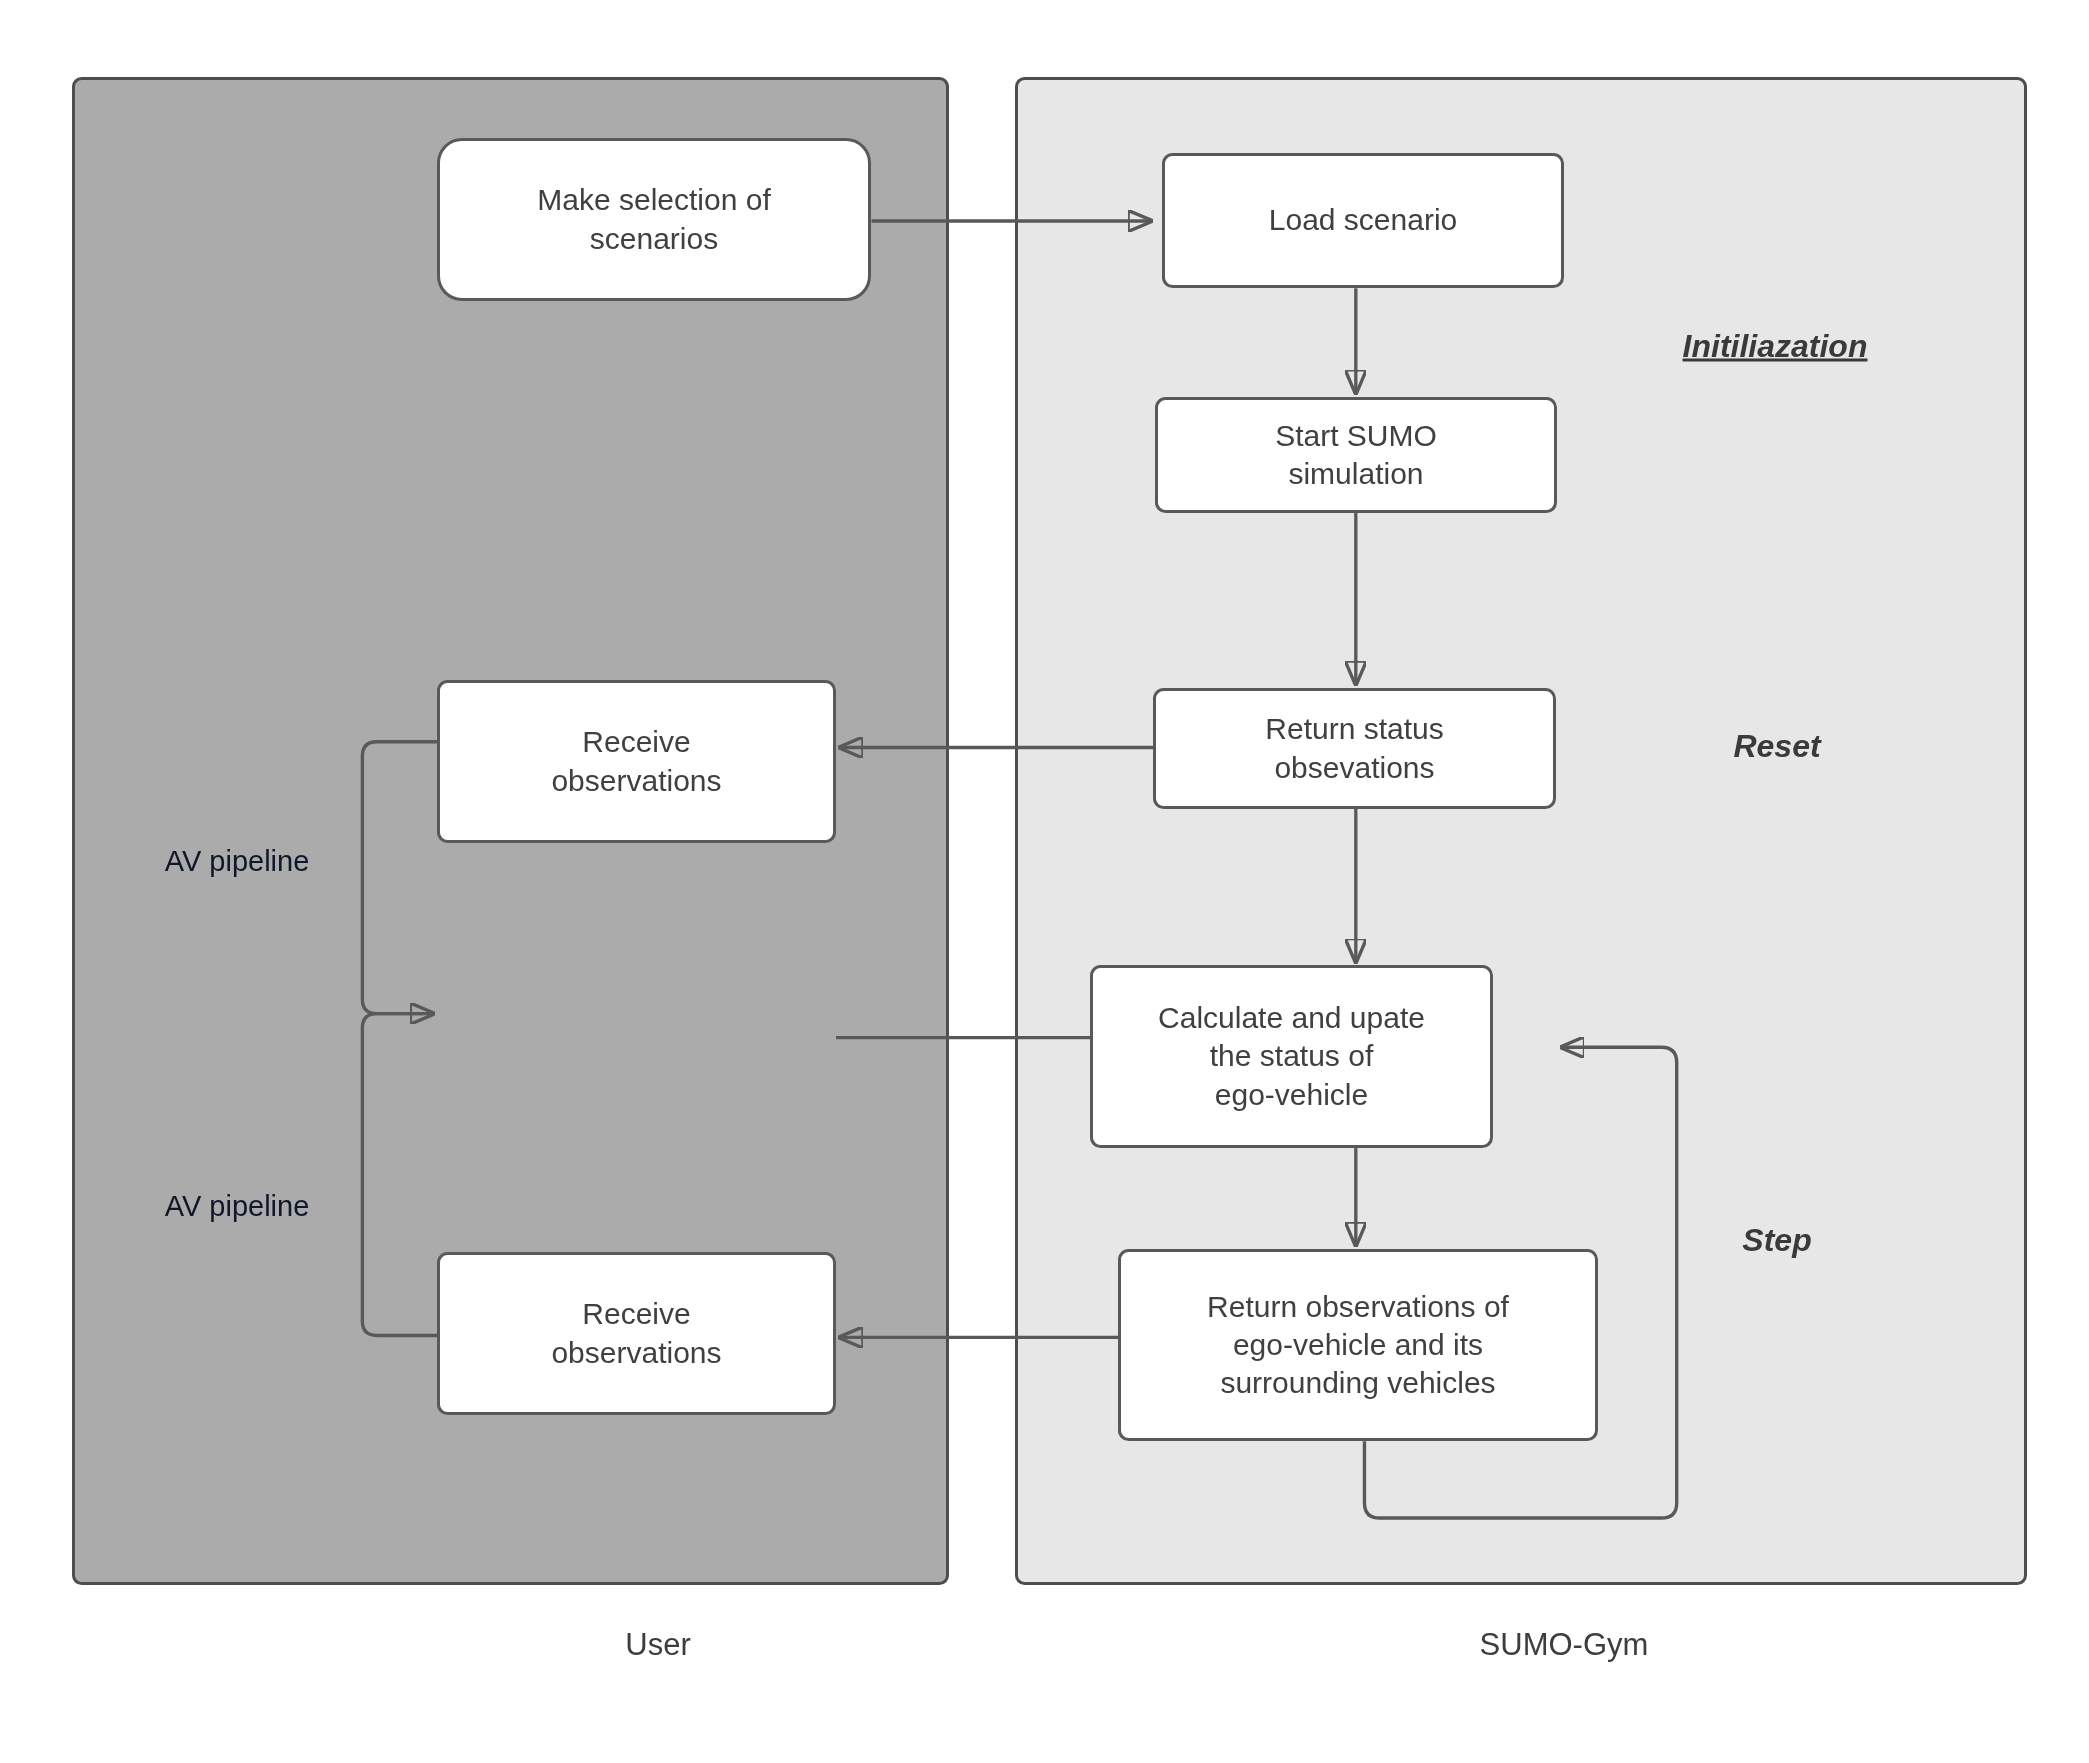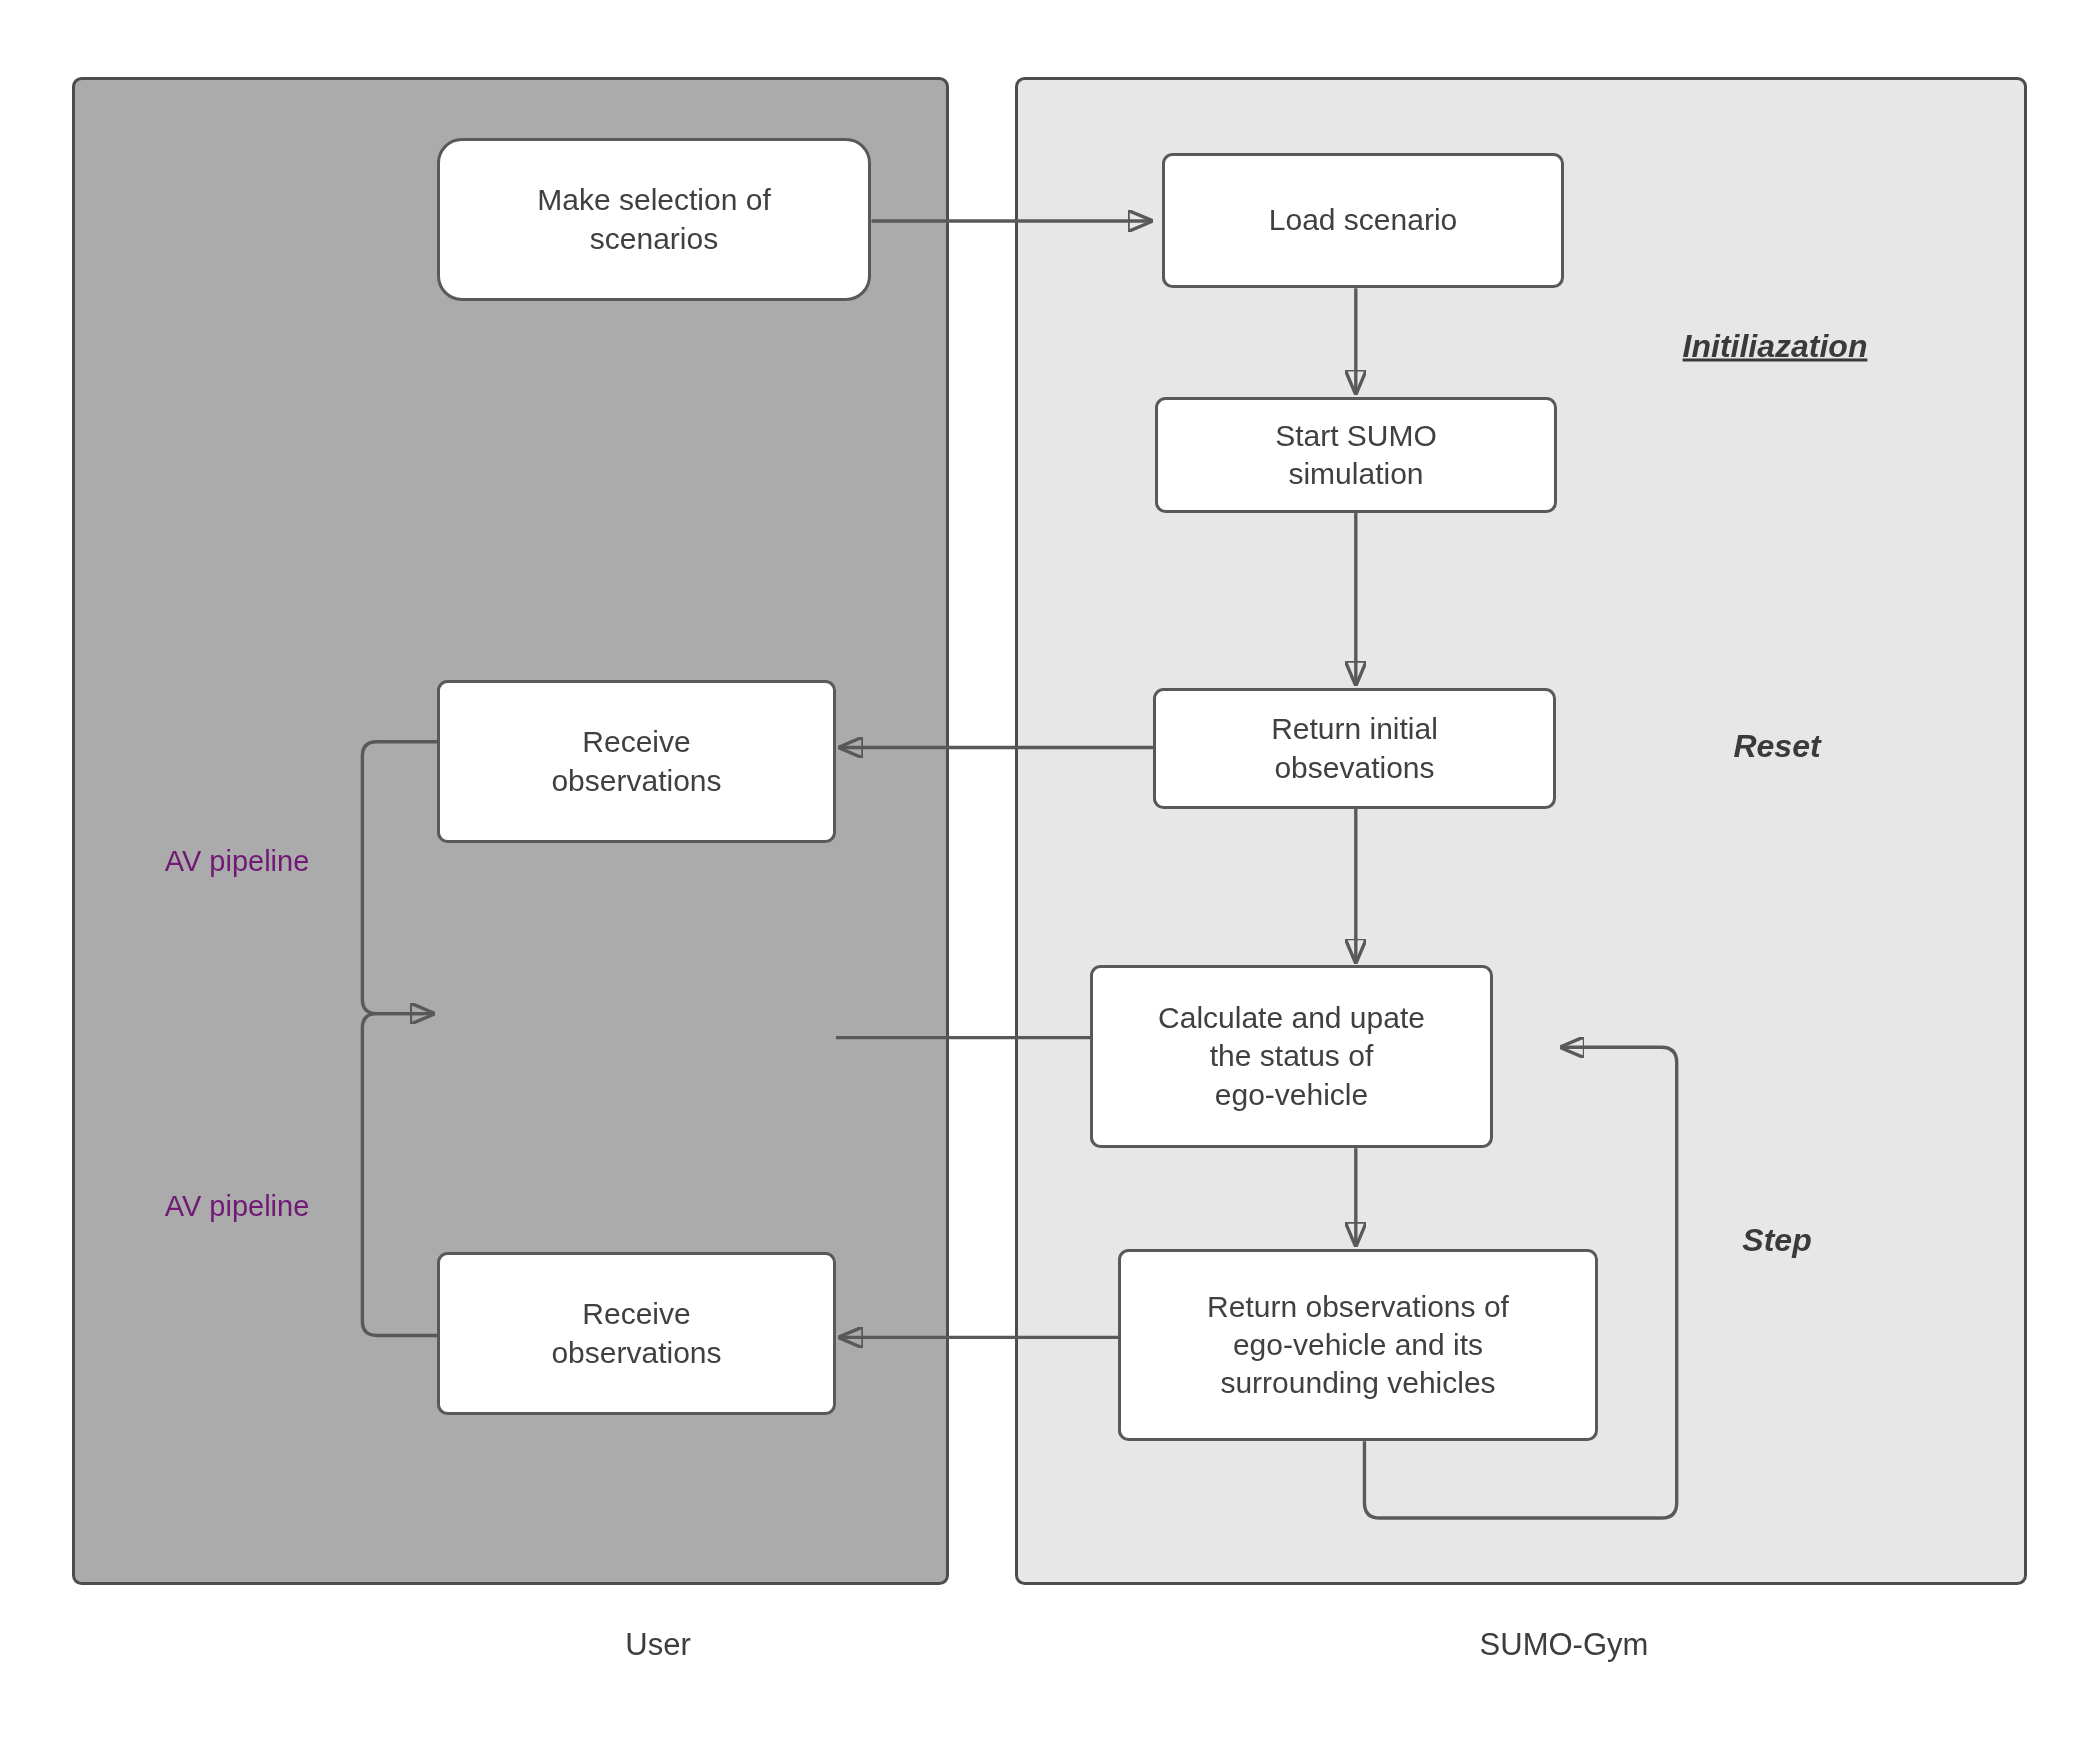--- a/index.html
+++ b/index.html
@@ -42,21 +42,21 @@
     font-style: italic;
     text-align: center;
     color: #3a3a3a;
     transform: translate(-50%, -50%);
     white-space: nowrap;
   }
   .pipeline-label {
     position: absolute;
     font-size: 29px;
     text-align: center;
-    color: #701a75;
+    color: #0f172a;
     transform: translate(-50%, -50%);
     white-space: nowrap;
   }
   .caption {
     position: absolute;
     font-size: 31px;
     text-align: left;
     color: #3d3d3d;
     transform: translate(-50%, -50%);
     white-space: nowrap;
@@ -109,21 +109,21 @@
   </div>
 
   <div class="node" style="left:1162px; top:153px; width:402px; height:135px;">
     <span>Load scenario</span>
   </div>
   <div class="node" style="left:1155px; top:397px; width:402px; height:116px;">
     <span>Start SUMO
 simulation</span>
   </div>
   <div class="node" style="left:1153px; top:688px; width:403px; height:121px;">
-    <span>Return initial
+    <span>Return status
 obsevations</span>
   </div>
   <div class="node" style="left:1090px; top:965px; width:403px; height:183px;">
     <span>Calculate and upate
 the status of
 ego-vehicle</span>
   </div>
   <div class="node" style="left:1118px; top:1249px; width:480px; height:192px;">
     <span>Return observations of
 ego-vehicle and its

